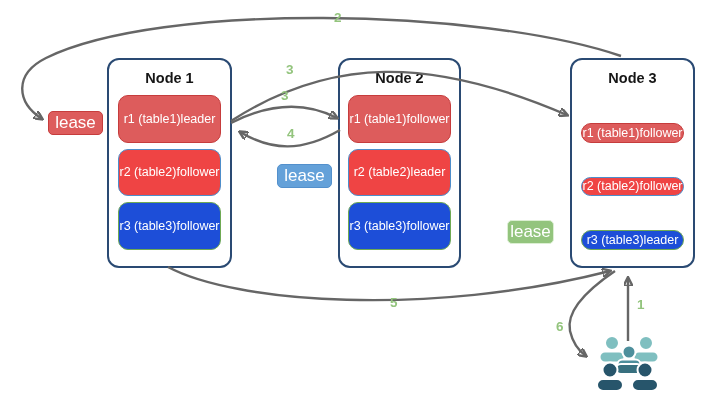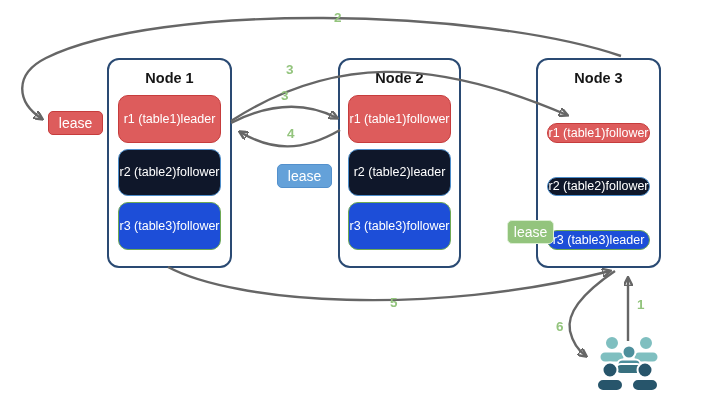--- a/index.html
+++ b/index.html
@@ -7,30 +7,30 @@
 
   
   .node{position:absolute;top:58px;width:125px;height:210px;background:#ffffff;
         border:2px solid #2a4a73;border-radius:12px;box-sizing:border-box;
         display:flex;flex-direction:column;align-items:center;padding:8px 10px 10px;z-index:1;}
   .node-title{font-size:14.5px;font-weight:bold;color:#161616;margin:2px 0 9px;}
   .replica{width:103px;height:50px;border-radius:10px;box-sizing:border-box;
            display:flex;align-items:center;justify-content:center;
            color:#ffffff;font-size:12.5px;line-height:1.3;margin-bottom:6px;border:1.5px solid transparent;}
   .replica.red{background:#dd5c5c;border-color:#c63c3c;}
-  .replica.blue{background:#0f172a;border-color:#4d8ecb;}
+  .replica.blue{background:#ef4444;border-color:#4d8ecb;}
   .replica.green{background:#1d4ed8;border-color:#6faa54;}
 
   
   .arrows{position:absolute;left:0;top:0;width:704px;height:405px;z-index:2;pointer-events:none;}
   .arrows path{fill:none;stroke:#666666;stroke-width:2.4px;}
 
   
   .lease{position:absolute;width:55px;height:24px;border-radius:5px;box-sizing:border-box;
-         display:flex;align-items:center;justify-content:center;color:#ffffff;font-size:14px;z-index:3;}
+         display:flex;align-items:center;justify-content:center;color:#ffffff;font-size:17px;z-index:3;}
   .lease.red{left:48px;top:111px;background:#dd5c5c;border:1.5px solid #c63c3c;}
   .lease.blue{left:277px;top:164px;background:#64a1d9;border:1.5px solid #5390cc;}
   .lease.green{left:507px;top:220px;width:47px;background:#93c47d;border:1.5px solid #dcefd3;}
 
   
   .step{position:absolute;color:#93c47d;font-weight:bold;font-size:13.5px;z-index:3;}
   .step.s2{left:334px;top:10px;}
   .step.s3a{left:286px;top:62px;}
   .step.s3b{left:281px;top:88px;}
   .step.s4{left:287px;top:126px;}
@@ -70,21 +70,21 @@
     <div class="replica blue">
       <span>r2 (table2)</span>
       <span>leader</span>
     </div>
     <div class="replica green">
       <span>r3 (table3)</span>
       <span>follower</span>
     </div>
   </div>
 
-  <div class="node" style="left:536px;gap:28px;">
+  <div class="node" style="left:570px;gap:28px;">
     <div class="node-title">Node 3</div>
     <div class="replica red">
       <span>r1 (table1)</span>
       <span>follower</span>
     </div>
     <div class="replica blue">
       <span>r2 (table2)</span>
       <span>follower</span>
     </div>
     <div class="replica green">

